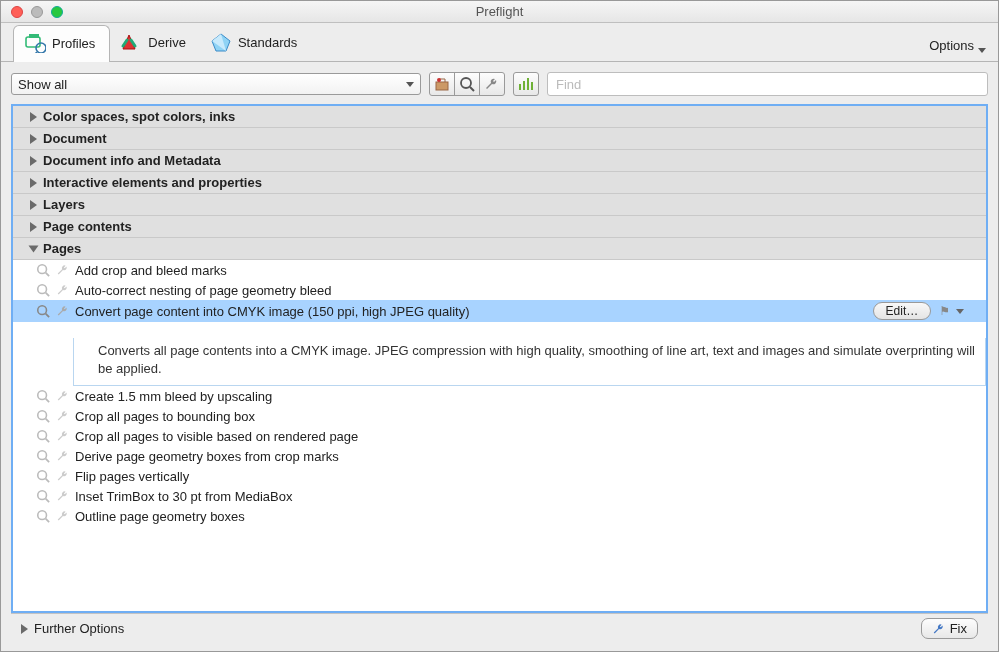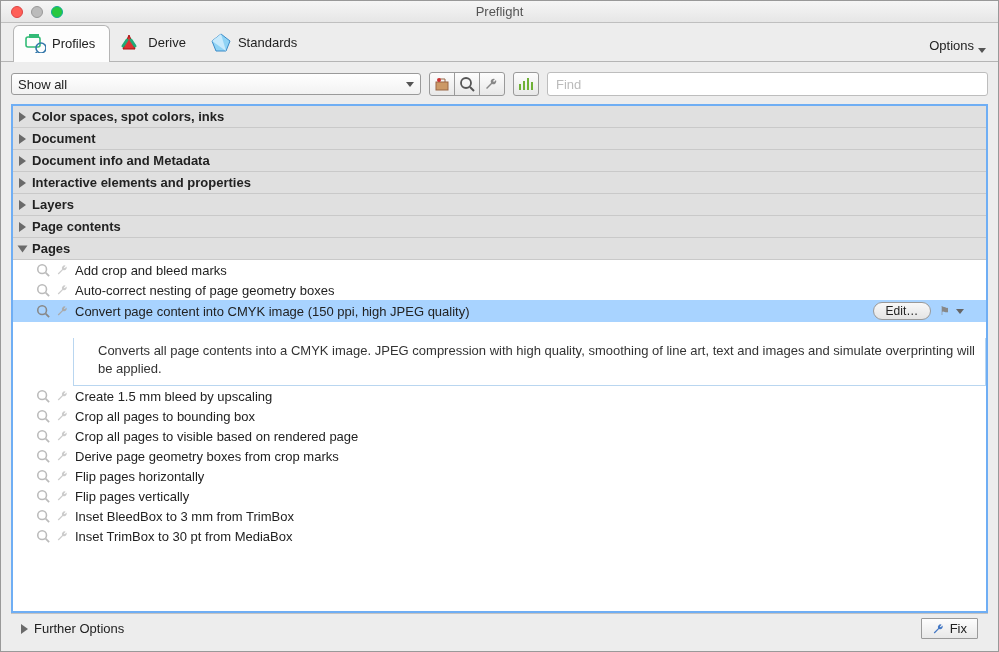--- a/index.html
+++ b/index.html
@@ -31,33 +31,33 @@
 .btn-group .btn-sq{border-radius:0;margin-left:-1px}
 .btn-group .btn-sq:first-child{border-radius:3px 0 0 3px;margin-left:0}
 .btn-group .btn-sq:last-child{border-radius:0 3px 3px 0}
 .search{flex:1;height:24px;border:1px solid #bdbdbd;border-radius:3px;background:#fff;padding:0 8px;font-size:13px;color:#0c4a6e}
 .search::placeholder{color:#bbb}
 .tree-wrap{flex:1;border:2px solid #6faef4;background:#fff;display:flex;min-height:0;position:relative}
 .tree{flex:1;overflow-y:auto}
 .tree::-webkit-scrollbar{width:14px}
 .tree::-webkit-scrollbar-track{background:#f4f4f4;border-left:1px solid #ddd}
 .tree::-webkit-scrollbar-thumb{background:#c8c8c8;border-radius:7px;border:3px solid #f4f4f4}
-.group{background:#e0e0e0;border-bottom:1px solid #c9c9c9;padding:3px 6px;display:flex;align-items:center;gap:6px;cursor:pointer}
+.group{background:#e0e0e0;border-bottom:1px solid #c9c9c9;padding:3px 17px;display:flex;align-items:center;gap:6px;cursor:pointer}
 .group b{font-weight:700;font-size:13px}
 .tri{width:0;height:0;border-top:5px solid transparent;border-bottom:5px solid transparent;border-left:7px solid #6a6a6a}
 .tri.open{transform:rotate(90deg)}
 .item{display:flex;align-items:center;padding:2px 22px;gap:4px;cursor:pointer;background:#fff}
 .item .ic{width:16px;height:16px;display:flex;align-items:center;justify-content:center;color:#999}
 .item.sel{background:#a8d3ff}
 .item .lbl{flex:1}
 .edit-pill{background:linear-gradient(#f8f8f8,#e4e4e4);border:1px solid #9a9a9a;border-radius:10px;padding:1px 12px;font-size:12px;cursor:pointer;margin-right:2px}
 .flag{font-size:12px;color:#888;margin:0 2px}
 .desc{background:#fff;border:1px solid #b9d6f0;border-top:none;margin:16px 0 0 60px;padding:4px 8px 8px 24px;font-size:13px;color:#333;line-height:1.35}
 .footer{height:30px;border-top:1px solid #c3c3c3;display:flex;align-items:center;padding:0 10px;background:#ededed}
-.fix-btn{margin-left:auto;display:flex;align-items:center;gap:4px;background:linear-gradient(#fdfdfd,#e8e8e8);border:1px solid #9a9a9a;border-radius:1px;padding:2px 10px;cursor:pointer}
+.fix-btn{margin-left:auto;display:flex;align-items:center;gap:4px;background:linear-gradient(#fdfdfd,#e8e8e8);border:1px solid #9a9a9a;border-radius:7px;padding:2px 10px;cursor:pointer}
 svg{display:block}
 </style>
 </head>
 <body>
 
 <div class="window">
 
   <div class="titlebar">
     <div class="traffic">
       <div class="dot red"></div>
@@ -192,21 +192,21 @@
               <svg width="14" height="14" viewBox="0 0 16 16">
                 <circle cx="7" cy="7" r="5" fill="none" stroke="#bbb" stroke-width="1.8"></circle>
                 <line x1="11" y1="11" x2="15" y2="15" stroke="#bbb" stroke-width="2"></line>
               </svg>
             </span>
           <span class="ic">
               <svg width="14" height="14" viewBox="0 0 16 16">
                 <path d="M12 4a3 3 0 0 1-4 4L3 13l-1-1 5-5a3 3 0 0 1 4-4l-2 2 1 1 2-2z" fill="#ccc"></path>
               </svg>
             </span>
-          <span class="lbl">Auto-correct nesting of page geometry boxes</span>
+          <span class="lbl">Auto-correct nesting of page geometry bleed</span>
         </div>
         <div class="item sel">
           <span class="ic">
               <svg width="14" height="14" viewBox="0 0 16 16">
                 <circle cx="7" cy="7" r="5" fill="none" stroke="#888" stroke-width="1.8"></circle>
                 <line x1="11" y1="11" x2="15" y2="15" stroke="#888" stroke-width="2"></line>
               </svg>
             </span>
           <span class="ic">
               <svg width="14" height="14" viewBox="0 0 16 16">
@@ -281,63 +281,49 @@
               <svg width="14" height="14" viewBox="0 0 16 16">
                 <circle cx="7" cy="7" r="5" fill="none" stroke="#bbb" stroke-width="1.8"></circle>
                 <line x1="11" y1="11" x2="15" y2="15" stroke="#bbb" stroke-width="2"></line>
               </svg>
             </span>
           <span class="ic">
               <svg width="14" height="14" viewBox="0 0 16 16">
                 <path d="M12 4a3 3 0 0 1-4 4L3 13l-1-1 5-5a3 3 0 0 1 4-4l-2 2 1 1 2-2z" fill="#ccc"></path>
               </svg>
             </span>
-          <span class="lbl">Flip pages horizontally</span>
-        </div>
-        <div class="item">
-          <span class="ic">
-              <svg width="14" height="14" viewBox="0 0 16 16">
-                <circle cx="7" cy="7" r="5" fill="none" stroke="#bbb" stroke-width="1.8"></circle>
-                <line x1="11" y1="11" x2="15" y2="15" stroke="#bbb" stroke-width="2"></line>
-              </svg>
-            </span>
-          <span class="ic">
-              <svg width="14" height="14" viewBox="0 0 16 16">
-                <path d="M12 4a3 3 0 0 1-4 4L3 13l-1-1 5-5a3 3 0 0 1 4-4l-2 2 1 1 2-2z" fill="#ccc"></path>
-              </svg>
-            </span>
           <span class="lbl">Flip pages vertically</span>
         </div>
         <div class="item">
           <span class="ic">
               <svg width="14" height="14" viewBox="0 0 16 16">
                 <circle cx="7" cy="7" r="5" fill="none" stroke="#bbb" stroke-width="1.8"></circle>
                 <line x1="11" y1="11" x2="15" y2="15" stroke="#bbb" stroke-width="2"></line>
               </svg>
             </span>
           <span class="ic">
               <svg width="14" height="14" viewBox="0 0 16 16">
                 <path d="M12 4a3 3 0 0 1-4 4L3 13l-1-1 5-5a3 3 0 0 1 4-4l-2 2 1 1 2-2z" fill="#ccc"></path>
               </svg>
             </span>
-          <span class="lbl">Inset BleedBox to 3 mm from TrimBox</span>
-        </div>
-        <div class="item">
-          <span class="ic">
-              <svg width="14" height="14" viewBox="0 0 16 16">
-                <circle cx="7" cy="7" r="5" fill="none" stroke="#bbb" stroke-width="1.8"></circle>
-                <line x1="11" y1="11" x2="15" y2="15" stroke="#bbb" stroke-width="2"></line>
-              </svg>
-            </span>
-          <span class="ic">
-              <svg width="14" height="14" viewBox="0 0 16 16">
-                <path d="M12 4a3 3 0 0 1-4 4L3 13l-1-1 5-5a3 3 0 0 1 4-4l-2 2 1 1 2-2z" fill="#ccc"></path>
-              </svg>
-            </span>
           <span class="lbl">Inset TrimBox to 30 pt from MediaBox</span>
+        </div>
+        <div class="item">
+          <span class="ic">
+              <svg width="14" height="14" viewBox="0 0 16 16">
+                <circle cx="7" cy="7" r="5" fill="none" stroke="#bbb" stroke-width="1.8"></circle>
+                <line x1="11" y1="11" x2="15" y2="15" stroke="#bbb" stroke-width="2"></line>
+              </svg>
+            </span>
+          <span class="ic">
+              <svg width="14" height="14" viewBox="0 0 16 16">
+                <path d="M12 4a3 3 0 0 1-4 4L3 13l-1-1 5-5a3 3 0 0 1 4-4l-2 2 1 1 2-2z" fill="#ccc"></path>
+              </svg>
+            </span>
+          <span class="lbl">Outline page geometry boxes</span>
         </div>
       </div>
     </div>
 
     <div class="footer">
       <span class="tri" style="margin-right:6px"></span>
       <span>Further Options</span>
       <div class="fix-btn">
         <svg width="14" height="14" viewBox="0 0 16 16">
             <path d="M12 4a3 3 0 0 1-4 4L3 13l-1-1 5-5a3 3 0 0 1 4-4l-2 2 1 1 2-2z" fill="#4478c4"></path>

